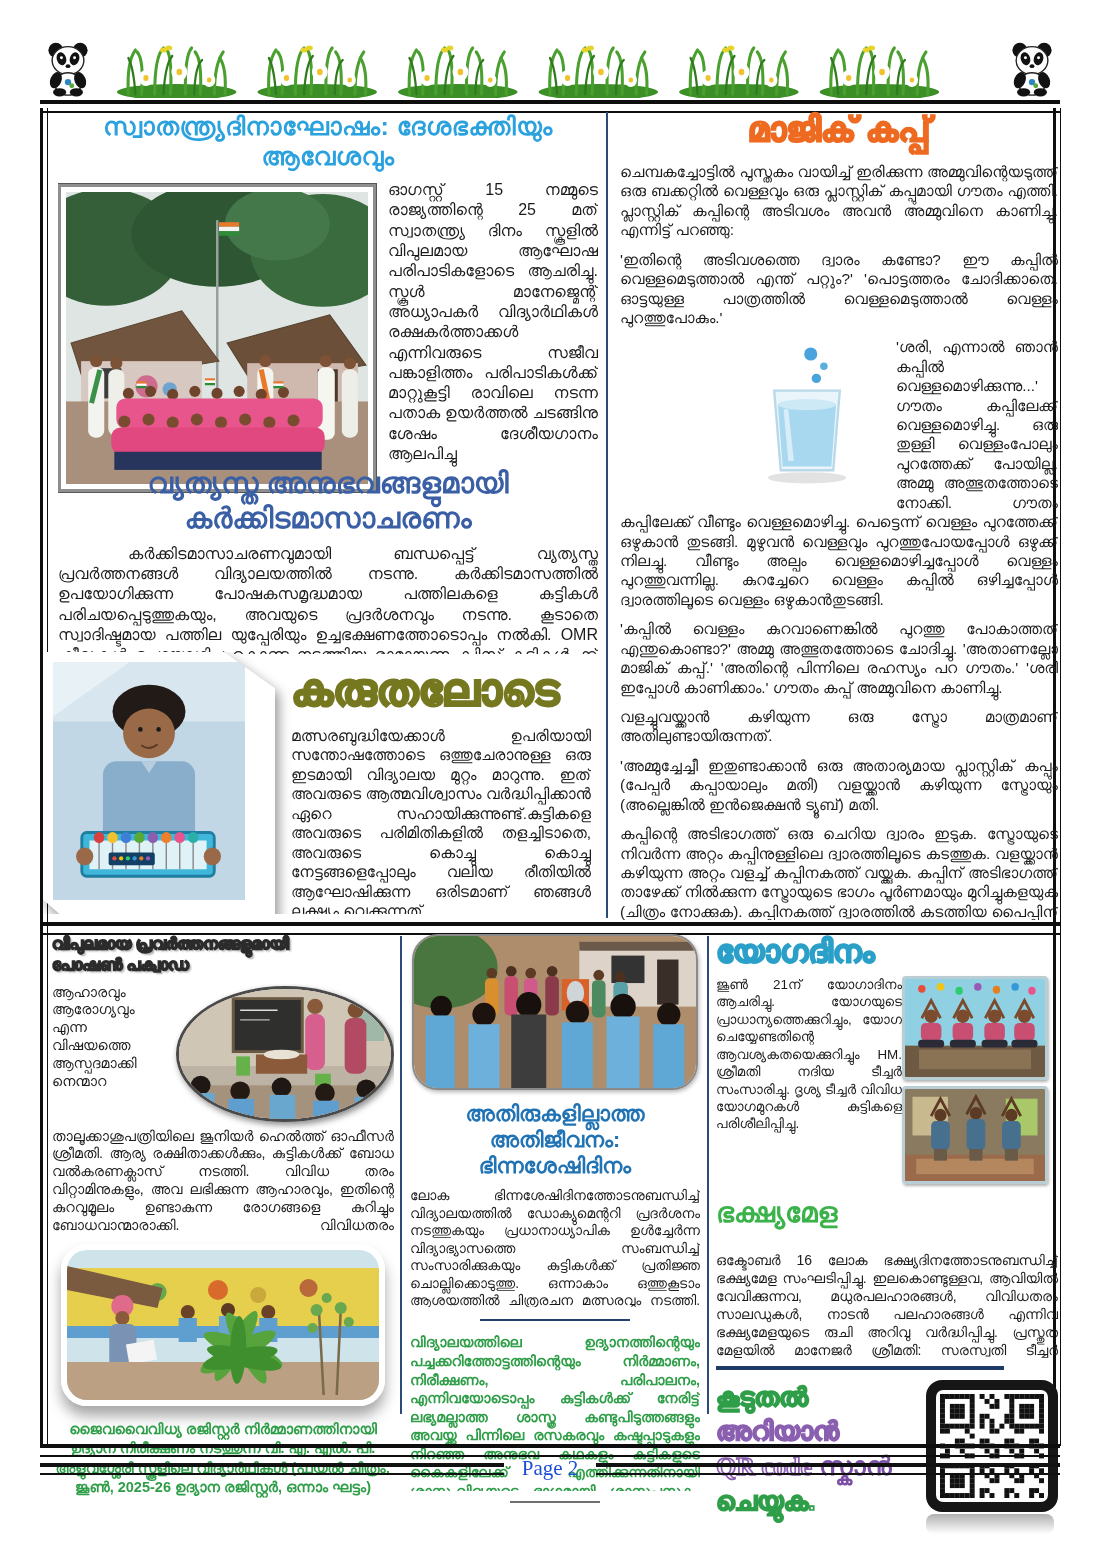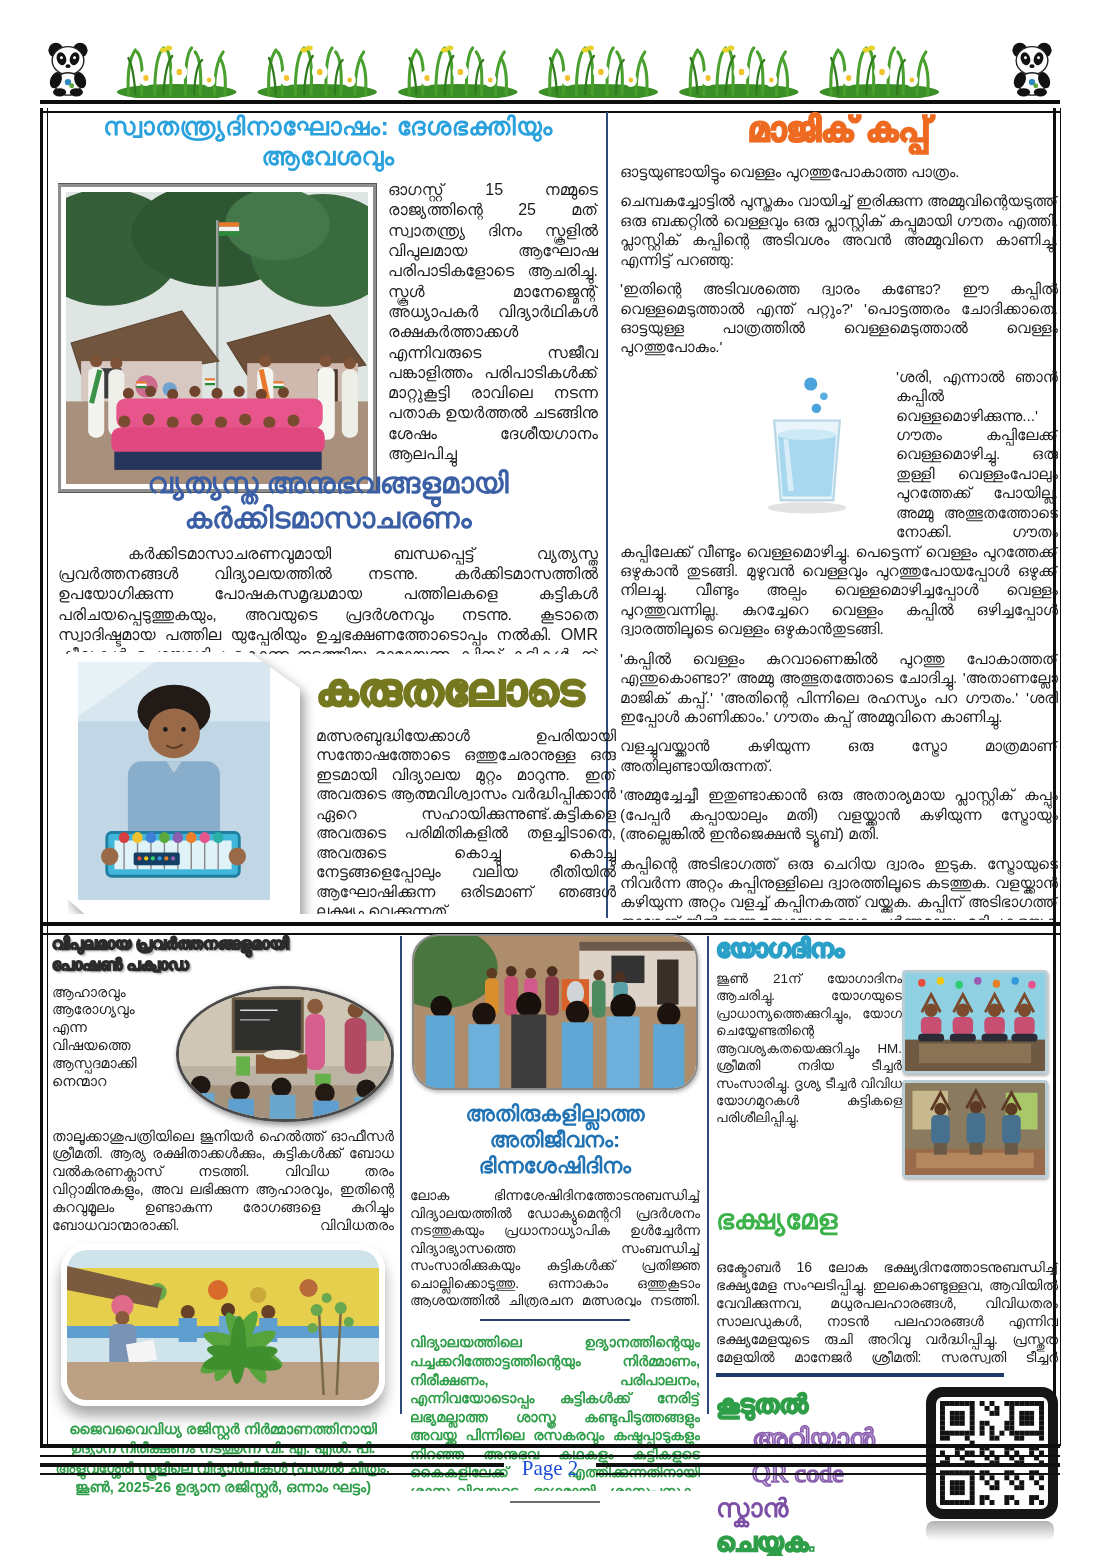--- a/index.html
+++ b/index.html
@@ -13,21 +13,21 @@
   .banner{position:absolute;left:40px;top:36px;width:1020px;height:62px;display:flex;align-items:flex-end;gap:6px;}
   .banner .grass{flex:1;height:56px;}
   
   .h-teal{color:#2ba2dd;font-weight:bold;font-size:25px;text-align:center;letter-spacing:.5px;}
   .h-blue{color:#3a5fa5;font-weight:bold;font-size:29px;line-height:1.2;text-align:center;}
   .outline-orange{color:#ee6a20;-webkit-text-fill-color:#fff;-webkit-text-stroke:2px #ee6a20;font-weight:bold;}
   .outline-olive{color:#75781f;-webkit-text-fill-color:#f8f8e6;-webkit-text-stroke:2.4px #75781f;font-weight:bold;}
   .outline-dark{color:#2b2b2b;-webkit-text-fill-color:#fff;-webkit-text-stroke:1.7px #2b2b2b;text-shadow:2px 2px 2px #a2a2a2;font-weight:bold;}
   .outline-yellow{color:#2aa0c8;-webkit-text-fill-color:#f6ee3b;-webkit-text-stroke:2px #2aa0c8;font-weight:bold;}
   .outline-green{color:#2f9e48;-webkit-text-fill-color:#f0f8f0;-webkit-text-stroke:1.7px #2f9e48;font-weight:bold;}
-  .outline-purple{color:#b91c1c;-webkit-text-fill-color:#f3eef8;-webkit-text-stroke:1.7px #8b5fb0;font-weight:normal;margin-left:36px;}
+  .outline-purple{color:#b91c1c;-webkit-text-fill-color:#f3eef8;-webkit-text-stroke:1.7px #8b5fb0;font-weight:bold;}
   .solid-purple{color:#7b4fa6;font-weight:bold;}
   .h-green{color:#3bb24a;font-weight:bold;}
   
   .just{text-align:justify;}
   .sec{position:absolute;}
   .sec1-body{font-size:16px;line-height:1.27;height:318px;overflow:hidden;}
   .sec2-body{font-size:16px;line-height:1.27;height:110px;overflow:hidden;text-indent:70px;}
   .sec3-body{font-size:15.5px;line-height:1.26;overflow:hidden;}
   .colR{position:absolute;left:620px;top:110px;width:438px;height:810px;overflow:hidden;}
   .colR p{margin:0 0 10px 0;font-size:15.3px;line-height:1.27;}
@@ -218,21 +218,21 @@
   </div>
 
   <div class="sec" style="left:58px;top:466px;width:540px">
     <div class="h-blue">
       <span style="display:block">വ്യത്യസ്ത അനുഭവങ്ങളുമായി</span>
       <span style="display:block">കർക്കിടമാസാചരണം</span>
     </div>
     <div class="sec2-body just" style="margin-top:8px">കർക്കിടമാസാചരണവുമായി ബന്ധപ്പെട്ട് വ്യത്യസ്ത പ്രവർത്തനങ്ങൾ വിദ്യാലയത്തിൽ നടന്നു. കർക്കിടമാസത്തിൽ ഉപയോഗിക്കുന്ന പോഷകസമൃദ്ധമായ പത്തിലകളെ കുട്ടികൾ പരിചയപ്പെടുത്തുകയും, അവയുടെ പ്രദർശനവും നടന്നു. കൂടാതെ സ്വാദിഷ്ടമായ പത്തില യുപ്പേരിയും ഉച്ചഭക്ഷണത്തോടൊപ്പം നൽകി. OMR ഷീറ്റുകൾ ഉപയോഗിച്ചു കൊണ്ടു നടത്തിയ രാമായണ ക്വിസ് കുട്ടികൾ ക്ക് നവ്യാനുഭവമായി. ചോദ്യങ്ങൾ സ്ക്രീനിൽ കാണിച്ചു കൊടുക്കുകയും വായിച്ച് O M R ഷീറ്റിൽ ഉത്തരം രേഖപ്പെടുത്തുകയും ചെയ്തു...... ഒന്നാം സ്ഥാനം കരസ്ഥമാക്കി</div>
   </div>
 
-  <div class="sec" style="left:68px;top:652px;width:548px;height:262px;overflow:hidden">
+  <div class="sec" style="left:43px;top:652px;width:548px;height:262px;overflow:hidden">
     <div class="boy-wrap">
       <div class="photo-boy-frame">
         <svg width="192" height="238" viewBox="0 0 200 240" preserveAspectRatio="none">
           <rect width="200" height="240" fill="#c2d7e6"></rect>
             <rect width="200" height="60" fill="#d7e6ef"></rect>
           <polygon points="0,0 80,0 0,55" fill="#e8f1f6"></polygon>
           <ellipse cx="100" cy="50" rx="38" ry="27" fill="#221a16"></ellipse>
           <ellipse cx="100" cy="72" rx="27" ry="25" fill="#9a6a48"></ellipse>
           <circle cx="91" cy="68" r="2.4" fill="#1a1a1a"></circle>
             <circle cx="110" cy="68" r="2.4" fill="#1a1a1a"></circle>
@@ -274,21 +274,20 @@
       </div>
     </div>
     <div class="outline-olive" style="font-size:44px;line-height:1.08;margin:14px 0 12px">
       <span style="display:block">കരുതലോടെ</span>
     </div>
     <div class="sec3-body just">മത്സരബുദ്ധിയേക്കാൾ ഉപരിയായി സന്തോഷത്തോടെ ഒത്തുചേരാനുള്ള ഒരു ഇടമായി വിദ്യാലയ മുറ്റം മാറുന്നു. ഇത് അവരുടെ ആത്മവിശ്വാസം വർദ്ധിപ്പിക്കാൻ ഏറെ സഹായിക്കുന്നുണ്ട്.കുട്ടികളെ അവരുടെ പരിമിതികളിൽ തളച്ചിടാതെ, അവരുടെ കൊച്ചു കൊച്ചു നേട്ടങ്ങളെപ്പോലും വലിയ രീതിയിൽ ആഘോഷിക്കുന്ന ഒരിടമാണ് ഞങ്ങൾ ലക്ഷ്യം വെക്കുന്നത്.</div>
   </div>
 
   <div class="colR">
     <div class="outline-orange" style="font-size:34px;text-align:center;margin-bottom:12px">മാജിക് കപ്പ്</div>
-    <p>ഓട്ടയുണ്ടായിട്ടും വെള്ളം പുറത്തുപോകാത്ത പാത്രം.</p>
     <p class="just">ചെമ്പകച്ചോട്ടിൽ പുസ്തകം വായിച്ച് ഇരിക്കുന്ന അമ്മുവിന്റെയടുത്ത് ഒരു ബക്കറ്റിൽ വെള്ളവും ഒരു പ്ലാസ്റ്റിക് കപ്പുമായി ഗൗതം എത്തി. പ്ലാസ്റ്റിക് കപ്പിന്റെ അടിവശം അവൻ അമ്മുവിനെ കാണിച്ചു. എന്നിട്ട് പറഞ്ഞു:</p>
     <p class="just">'ഇതിന്റെ അടിവശത്തെ ദ്വാരം കണ്ടോ? ഈ കപ്പിൽ വെള്ളമെടുത്താൽ എന്ത് പറ്റും?' 'പൊട്ടത്തരം ചോദിക്കാതെ. ഓട്ടയുള്ള പാത്രത്തിൽ വെള്ളമെടുത്താൽ വെള്ളം പുറത്തുപോകും.'</p>
     <svg width="150" height="150" viewBox="0 0 160 160" style="float:left;margin:2px 14px 4px 112px">
       <ellipse cx="80" cy="148" rx="42" ry="6" fill="#d5d5d5" opacity="0.7"></ellipse>
       <circle cx="84" cy="16" r="7" fill="#4aa3dc"></circle>
         <circle cx="98" cy="29" r="4" fill="#5aaede"></circle>
         <circle cx="90" cy="42" r="5" fill="#4aa3dc"></circle>
       <path d="M45,55 L115,55 L108,140 L52,140 Z" fill="#eaf5fb" stroke="#b9d8e8" stroke-width="2.5"></path>
       <path d="M49,70 L111,70 L106,136 L54,136 Z" fill="#a8d8ef"></path>
       <ellipse cx="80" cy="70" rx="31" ry="6" fill="#cde9f6"></ellipse>
@@ -472,21 +471,21 @@
       <span style="display:block">അതിരുകളില്ലാത്ത അതിജീവനം:</span>
       <span style="display:block">ഭിന്നശേഷിദിനം</span>
     </div>
     <div class="bodyB just">ലോക ഭിന്നശേഷിദിനത്തോടനുബന്ധിച്ച് വിദ്യാലയത്തിൽ ഡോക്യുമെന്ററി പ്രദർശനം നടത്തുകയും പ്രധാനാധ്യാപിക ഉൾച്ചേർന്ന വിദ്യാഭ്യാസത്തെ സംബന്ധിച്ച് സംസാരിക്കുകയും കുട്ടികൾക്ക് പ്രതിജ്ഞ ചൊല്ലിക്കൊടുത്തു. ഒന്നാകാം ഒത്തുകൂടാം ആശയത്തിൽ ചിത്രരചന മത്സരവും നടത്തി. ഭിന്നശേഷി വാരാചരണത്തിന്റെ ഭാഗമായി നവംബർ 27 മുതൽ ഡിസംബർ 3 വരെ. പൂർവ്വവിദ്യാർത്ഥിയായ ഹനീഫിക്ക കുട്ടികളോട് സംവദിച്ചു.</div>
     <hr class="hrB">
     <div class="greenB greenTxt just">വിദ്യാലയത്തിലെ ഉദ്യാനത്തിന്റെയും പച്ചക്കറിത്തോട്ടത്തിന്റെയും നിർമ്മാണം, നിരീക്ഷണം, പരിപാലനം, എന്നിവയോടൊപ്പം കുട്ടികൾക്ക് നേരിട്ട് ലഭ്യമല്ലാത്ത ശാസ്ത്ര കണ്ടുപിടുത്തങ്ങളും അവയ്ക്കു പിന്നിലെ രസകരവും കഷ്ടപ്പാടുകളും നിറഞ്ഞ അനുഭവ കഥകളും കുട്ടികളുടെ കൈകളിലേക്ക് എത്തിക്കുന്നതിനായി ശാസ്ത്രംവിദ്യയുടെ ഭാഗമായി ശാസ്ത്രപുസ്തകം ഡിജിറ്റൽ പതിപ്പ് വിതരണം ചെയ്യപ്പെടുന്നു.</div>
     <hr class="hrB2">
   </div>
 
   <div class="colC">
-    <div class="outline-yellow" style="font-size:25px">യോഗദിനം</div>
+    <div class="outline-yellow" style="font-size:31px">യോഗദിനം</div>
     <div class="rowYoga">
       <div class="yogaTxt just">ജൂൺ 21ന് യോഗാദിനം ആചരിച്ചു. യോഗയുടെ പ്രാധാന്യത്തെക്കുറിച്ചും, യോഗ ചെയ്യേണ്ടതിന്റെ ആവശ്യകതയെക്കുറിച്ചും HM. ശ്രീമതി നദിയ ടീച്ചർ സംസാരിച്ചു. ദൃശ്യ ടീച്ചർ വിവിധ യോഗമുറകൾ കുട്ടികളെ പരിശീലിപ്പിച്ചു.</div>
       <div style="width:146px">
         <div class="yogaphoto">
           <svg width="140" height="98" viewBox="0 0 150 100" preserveAspectRatio="none">
             <rect width="150" height="100" fill="#8fd0e2"></rect>
             <g>
                 <circle cx="18" cy="10" r="4" fill="#e74c3c"></circle>
                 <circle cx="38" cy="8" r="4" fill="#f1c40f"></circle>
                 <circle cx="58" cy="12" r="4" fill="#2ecc71"></circle>
@@ -547,21 +546,21 @@
               </g>
             <g fill="#6a5a48">
                 <rect x="31" y="62" width="14" height="12"></rect>
                 <rect x="69" y="62" width="14" height="12"></rect>
                 <rect x="107" y="62" width="14" height="12"></rect>
               </g>
           </svg>
         </div>
       </div>
     </div>
-    <div class="h-green" style="font-size:28px;margin-top:20px">ഭക്ഷ്യമേള</div>
+    <div class="h-green" style="font-size:28px;margin-top:7px">ഭക്ഷ്യമേള</div>
     <div class="bodyFood just">ഒക്ടോബർ 16 ലോക ഭക്ഷ്യദിനത്തോടനുബന്ധിച്ച് ഭക്ഷ്യമേള സംഘടിപ്പിച്ചു. ഇലകൊണ്ടുള്ളവ, ആവിയിൽ വേവിക്കുന്നവ, മധുരപലഹാരങ്ങൾ, വിവിധതരം സാലഡുകൾ, നാടൻ പലഹാരങ്ങൾ എന്നിവ ഭക്ഷ്യമേളയുടെ രുചി അറിവു വർദ്ധിപ്പിച്ചു. പ്രസ്തുത മേളയിൽ മാനേജർ ശ്രീമതി: സരസ്വതി ടീച്ചർ പങ്കെടുത്തു.</div>
     <div class="hrC"></div>
     <div class="qrRow">
       <div class="qrText">
         <span class="outline-green" style="display:block">കൂടുതൽ</span>
         <span class="outline-purple" style="display:block">അറിയാൻ</span>
         <span style="display:block">
           <span class="outline-purple" style="font-family:'Liberation Serif',serif">QR code</span>
           <span class="solid-purple">സ്കാൻ</span>
         </span>

